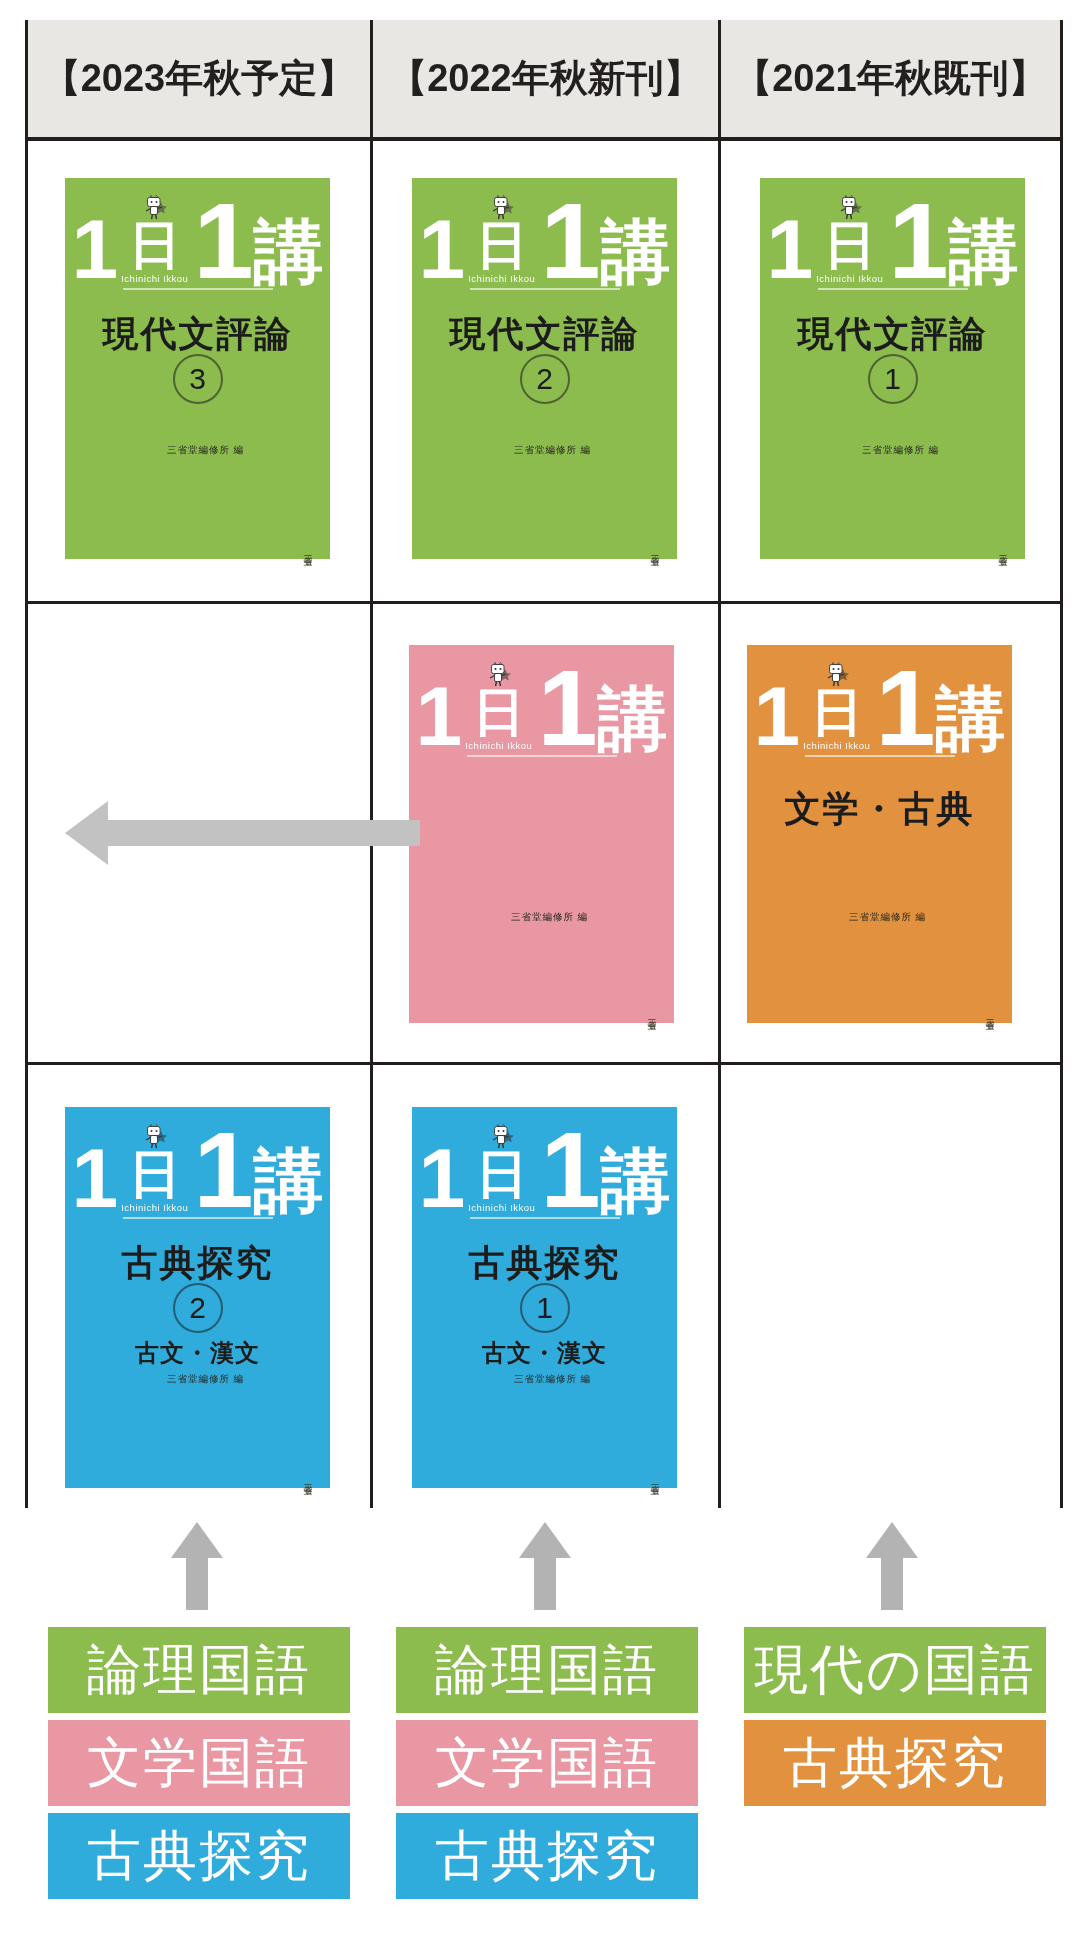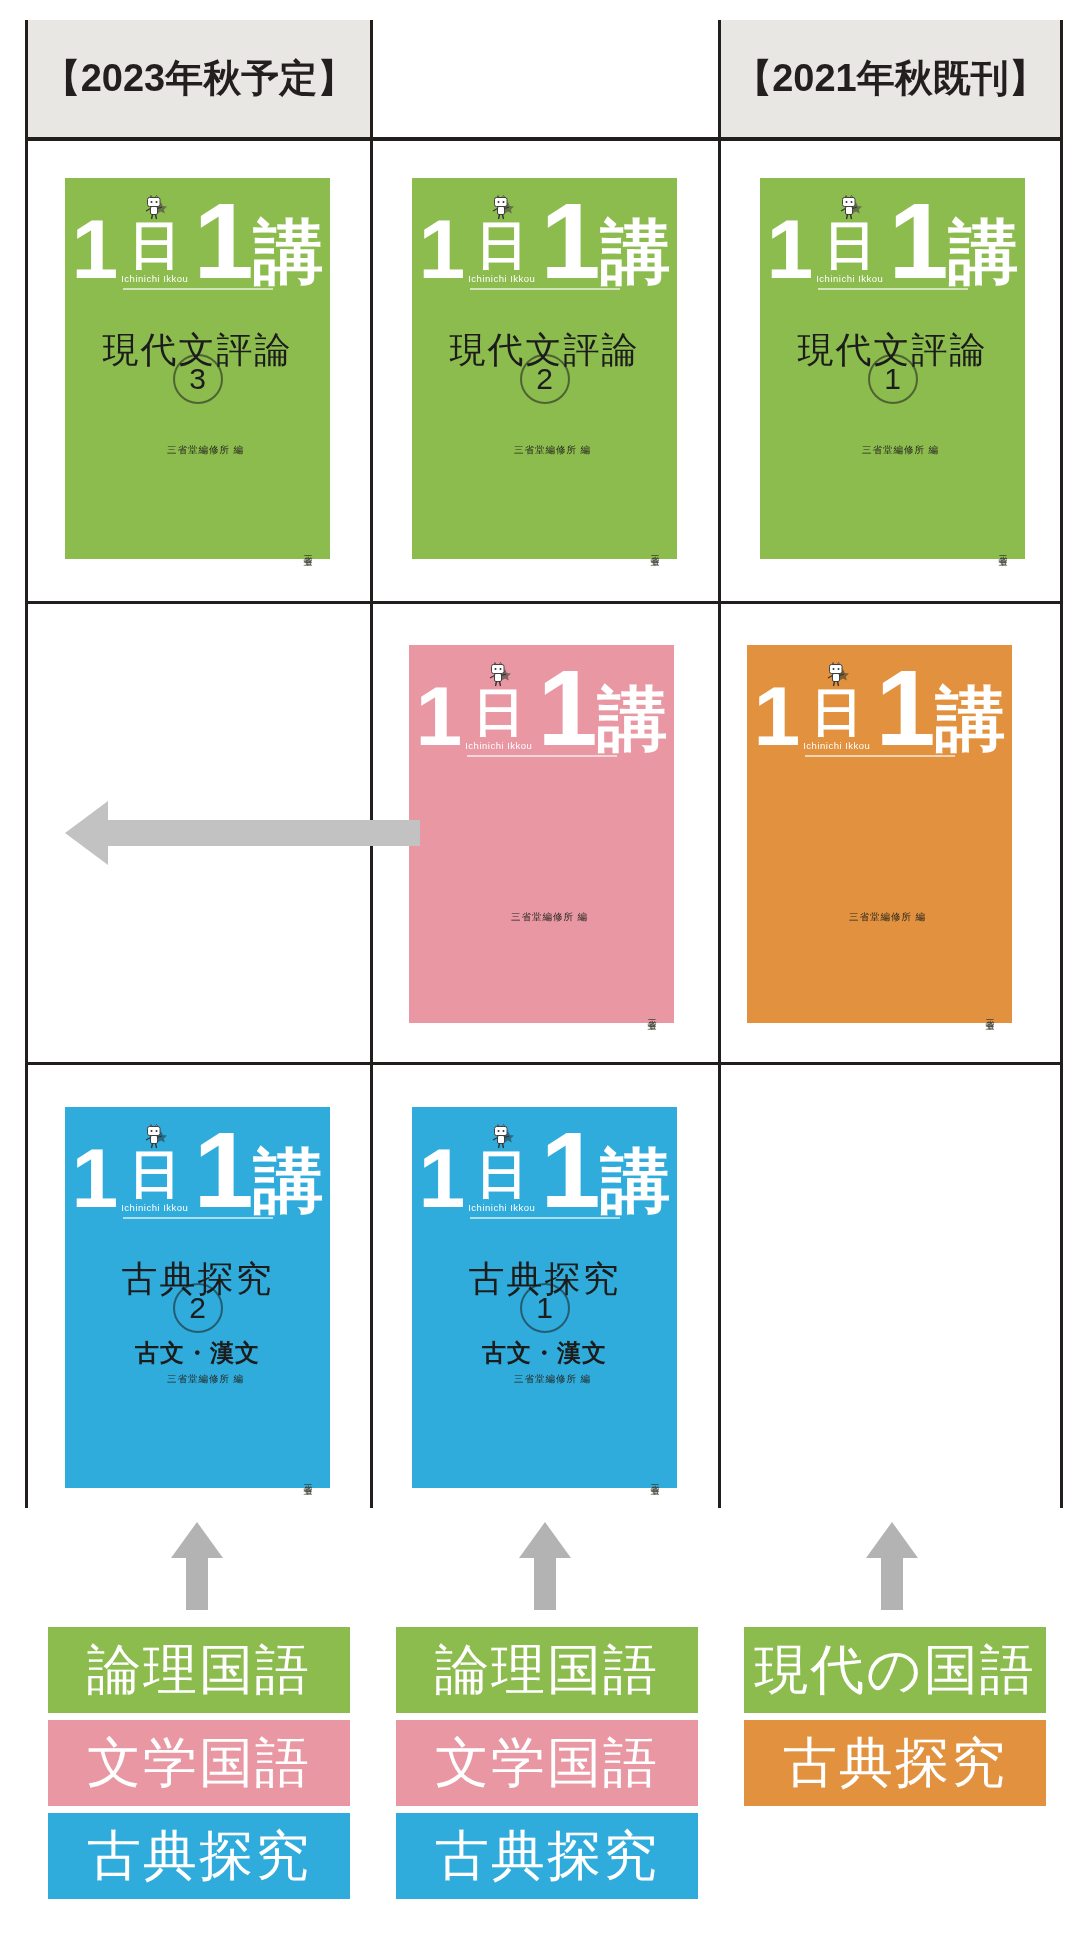--- a/index.html
+++ b/index.html
@@ -34,21 +34,21 @@
   .logo .nichi{font-size:52px;line-height:.95;}
   .logo .latin{font-size:9.5px;font-weight:400;letter-spacing:.5px;margin-top:4px;white-space:nowrap;}
   .logo .n2{font-size:108px;line-height:.8;margin-left:2px;}
   .logo .kou{font-size:70px;line-height:.92;}
   .divider{
     position:absolute;top:110px;left:50%;transform:translateX(-50%);
     width:150px;height:2px;background:rgba(255,255,255,.6);
   }
   .btitle{
     position:absolute;top:132px;left:0;right:0;text-align:center;
-    font-size:36px;font-weight:400;color:#1c1c1c;letter-spacing:2px;white-space:nowrap;margin-top:16px;
+    font-size:36px;font-weight:700;color:#1c1c1c;letter-spacing:2px;white-space:nowrap;
   }
   .circle-num{
     position:absolute;top:176px;left:50%;transform:translateX(-50%);
     width:46px;height:46px;border:2px solid rgba(28,28,28,.55);border-radius:50%;
     font-size:30px;font-weight:500;color:#1c1c1c;text-align:center;line-height:46px;
   }
   .bsubtitle{
     position:absolute;top:230px;left:0;right:0;text-align:center;
     font-size:24px;font-weight:700;color:#1c1c1c;letter-spacing:1px;
   }
@@ -76,20 +76,21 @@
 
   <div class="vline" style="left:25px"></div>
   <div class="vline" style="left:370px"></div>
   <div class="vline" style="left:718px"></div>
   <div class="vline" style="left:1060px"></div>
   <div class="hline" style="top:137px;height:4px"></div>
   <div class="hline" style="top:601px;height:3px"></div>
   <div class="hline" style="top:1062px;height:3px"></div>
 
   <div class="hcell" style="left:28px;width:342px">【2023年秋予定】</div>
+  <div class="hcell" style="left:373px;width:345px">【2022年秋新刊】</div>
   <div class="hcell" style="left:721px;width:339px">【2021年秋既刊】</div>
 
   <div class="book bg-green" style="left:65px;top:178px">
     <div class="logo">
       <span class="n1">1</span>
       <span class="nichi-wrap">
         <span class="mascot">
           <svg width="26" height="27" viewBox="0 0 26 27">
               <polygon points="19,8 20.8,12 25,12.6 21.8,15.4 22.8,19.6 19,17.4 15.2,19.6 16.2,15.4 13,12.6 17.2,12" fill="#5e644a" opacity=".85"></polygon>
               <polygon points="7,5 9,1.5 11,5" fill="#fff" stroke="#333" stroke-width=".8"></polygon>
@@ -230,20 +231,21 @@
               <line x1="13.5" y1="20.5" x2="14.5" y2="25" stroke="#333" stroke-width="1.4"></line>
             </svg>
         </span>
         <span class="nichi">日</span>
         <span class="latin">Ichinichi Ikkou</span>
       </span>
       <span class="n2">1</span>
       <span class="kou">講</span>
     </div>
     <div class="divider"></div>
+    <div class="btitle" style="top:140px">文学・古典</div>
     <div class="publisher">三省堂編修所 編</div>
     <div class="spine">三省堂</div>
   </div>
 
   <div class="book bg-blue" style="left:65px;top:1107px">
     <div class="logo">
       <span class="n1">1</span>
       <span class="nichi-wrap">
         <span class="mascot">
           <svg width="26" height="27" viewBox="0 0 26 27">

